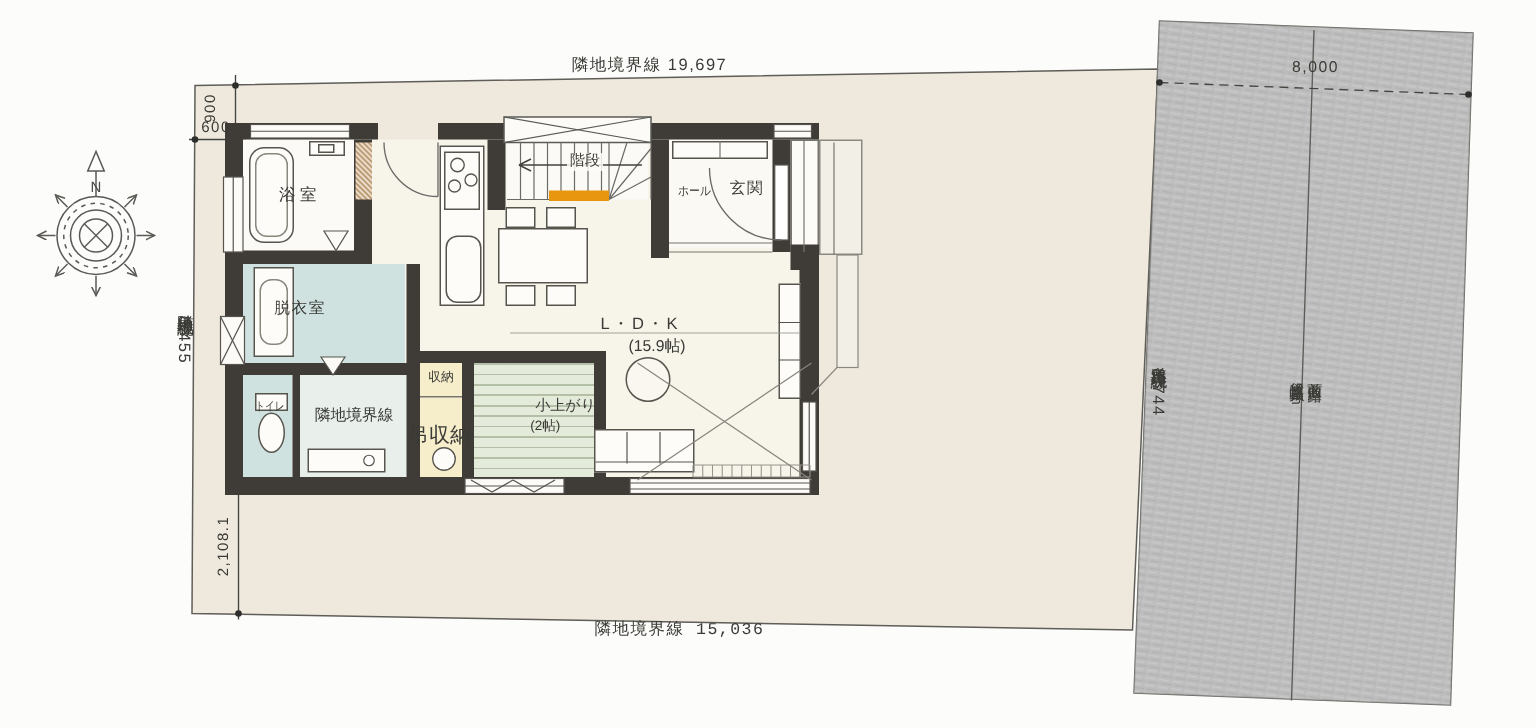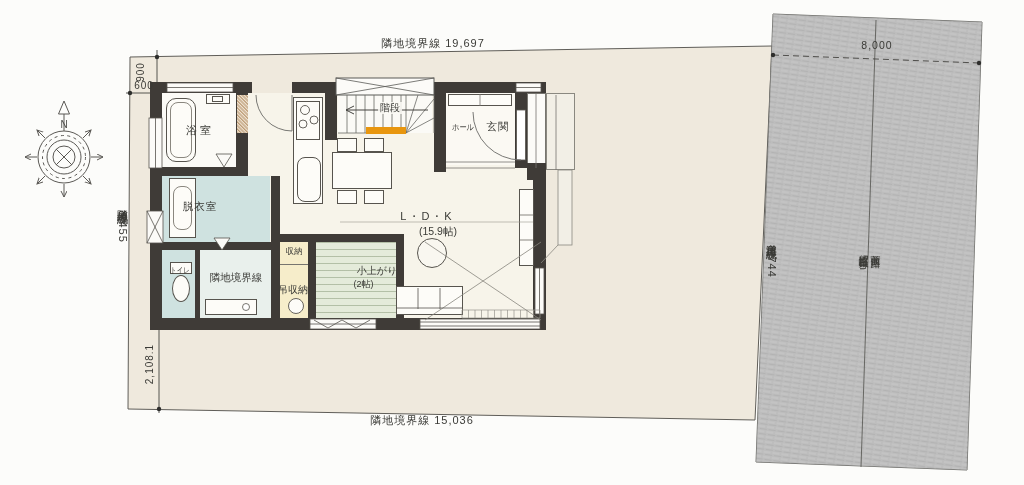--- a/index.html
+++ b/index.html
@@ -225,38 +225,38 @@
         <line x1="440" y1="288" x2="440" y2="309"></line>
         <line x1="397" y1="308" x2="462" y2="308"></line>
     </g>
     <g stroke="#57544e" stroke-width="0.7">
       <line x1="519" y1="215" x2="534" y2="215"></line>
         <line x1="519" y1="240" x2="534" y2="240"></line>
     </g>
   </svg>
 
   <div class="lbl" style="left:433px;top:44px;">隣地境界線 19,697</div>
-  <div class="lbl" style="left:422px;top:421px;">隣地境界線 15,036</div>
+  <div class="lbl" style="left:453px;top:421px;font-family:Liberation Mono, monospace;">隣地境界線 15,036</div>
   <div class="lbl v" style="left:122px;top:222px;">隣地境界線 8,455</div>
   <div class="lbl v" style="left:771px;top:257px;">道路境界線 8,744</div>
   <div class="lbl v" style="left:869px;top:259px;font-size:10px;">
     <span style="display:block;">前面道路</span>
     <span style="display:block;">道路幅員 5m</span>
   </div>
   <div class="lbl" style="left:877px;top:45px;font-size:10.5px;">8,000</div>
   <div class="lbl r90" style="left:141px;top:72px;font-size:10px;">900</div>
   <div class="lbl" style="left:144px;top:86px;font-size:10px;">600</div>
   <div class="lbl r90" style="left:150px;top:364px;font-size:10px;">2,108.1</div>
 
   <div class="lbl" style="left:200px;top:131px;letter-spacing:3px;">浴室</div>
   <div class="lbl" style="left:200px;top:206px;font-size:10.5px;">脱衣室</div>
   <div class="lbl" style="left:180px;top:271px;font-size:8px;transform:translate(-50%,-50%) scaleX(.8);letter-spacing:0;">トイレ</div>
   <div class="lbl" style="left:236px;top:277px;font-size:10.5px;letter-spacing:0;">隣地境界線</div>
   <div class="lbl" style="left:294px;top:251px;font-size:8.5px;letter-spacing:0;">収納</div>
-  <div class="lbl" style="left:293px;top:290px;font-size:10px;letter-spacing:0;">吊収納</div>
+  <div class="lbl" style="left:293px;top:290px;font-size:14px;letter-spacing:0;">吊収納</div>
   <div class="lbl" style="left:349px;top:271px;font-size:10px;letter-spacing:0;margin-left:28px;">小上がり</div>
   <div class="lbl" style="left:357px;top:284px;font-size:9px;letter-spacing:0;padding-left:13px;">(2帖)</div>
   <div class="lbl" style="left:427px;top:217px;letter-spacing:2px;">L・D・K</div>
   <div class="lbl" style="left:438px;top:231px;font-size:10.5px;letter-spacing:0;">(15.9帖)</div>
   <div class="lbl stairlbl" style="left:390px;top:108px;font-size:10px;letter-spacing:0;">階段</div>
   <div class="lbl" style="left:463px;top:127px;font-size:8.5px;transform:translate(-50%,-50%) scaleX(.85);letter-spacing:0;">ホール</div>
   <div class="lbl" style="left:498px;top:126px;font-size:10.5px;">玄関</div>
 
 </div>
 

